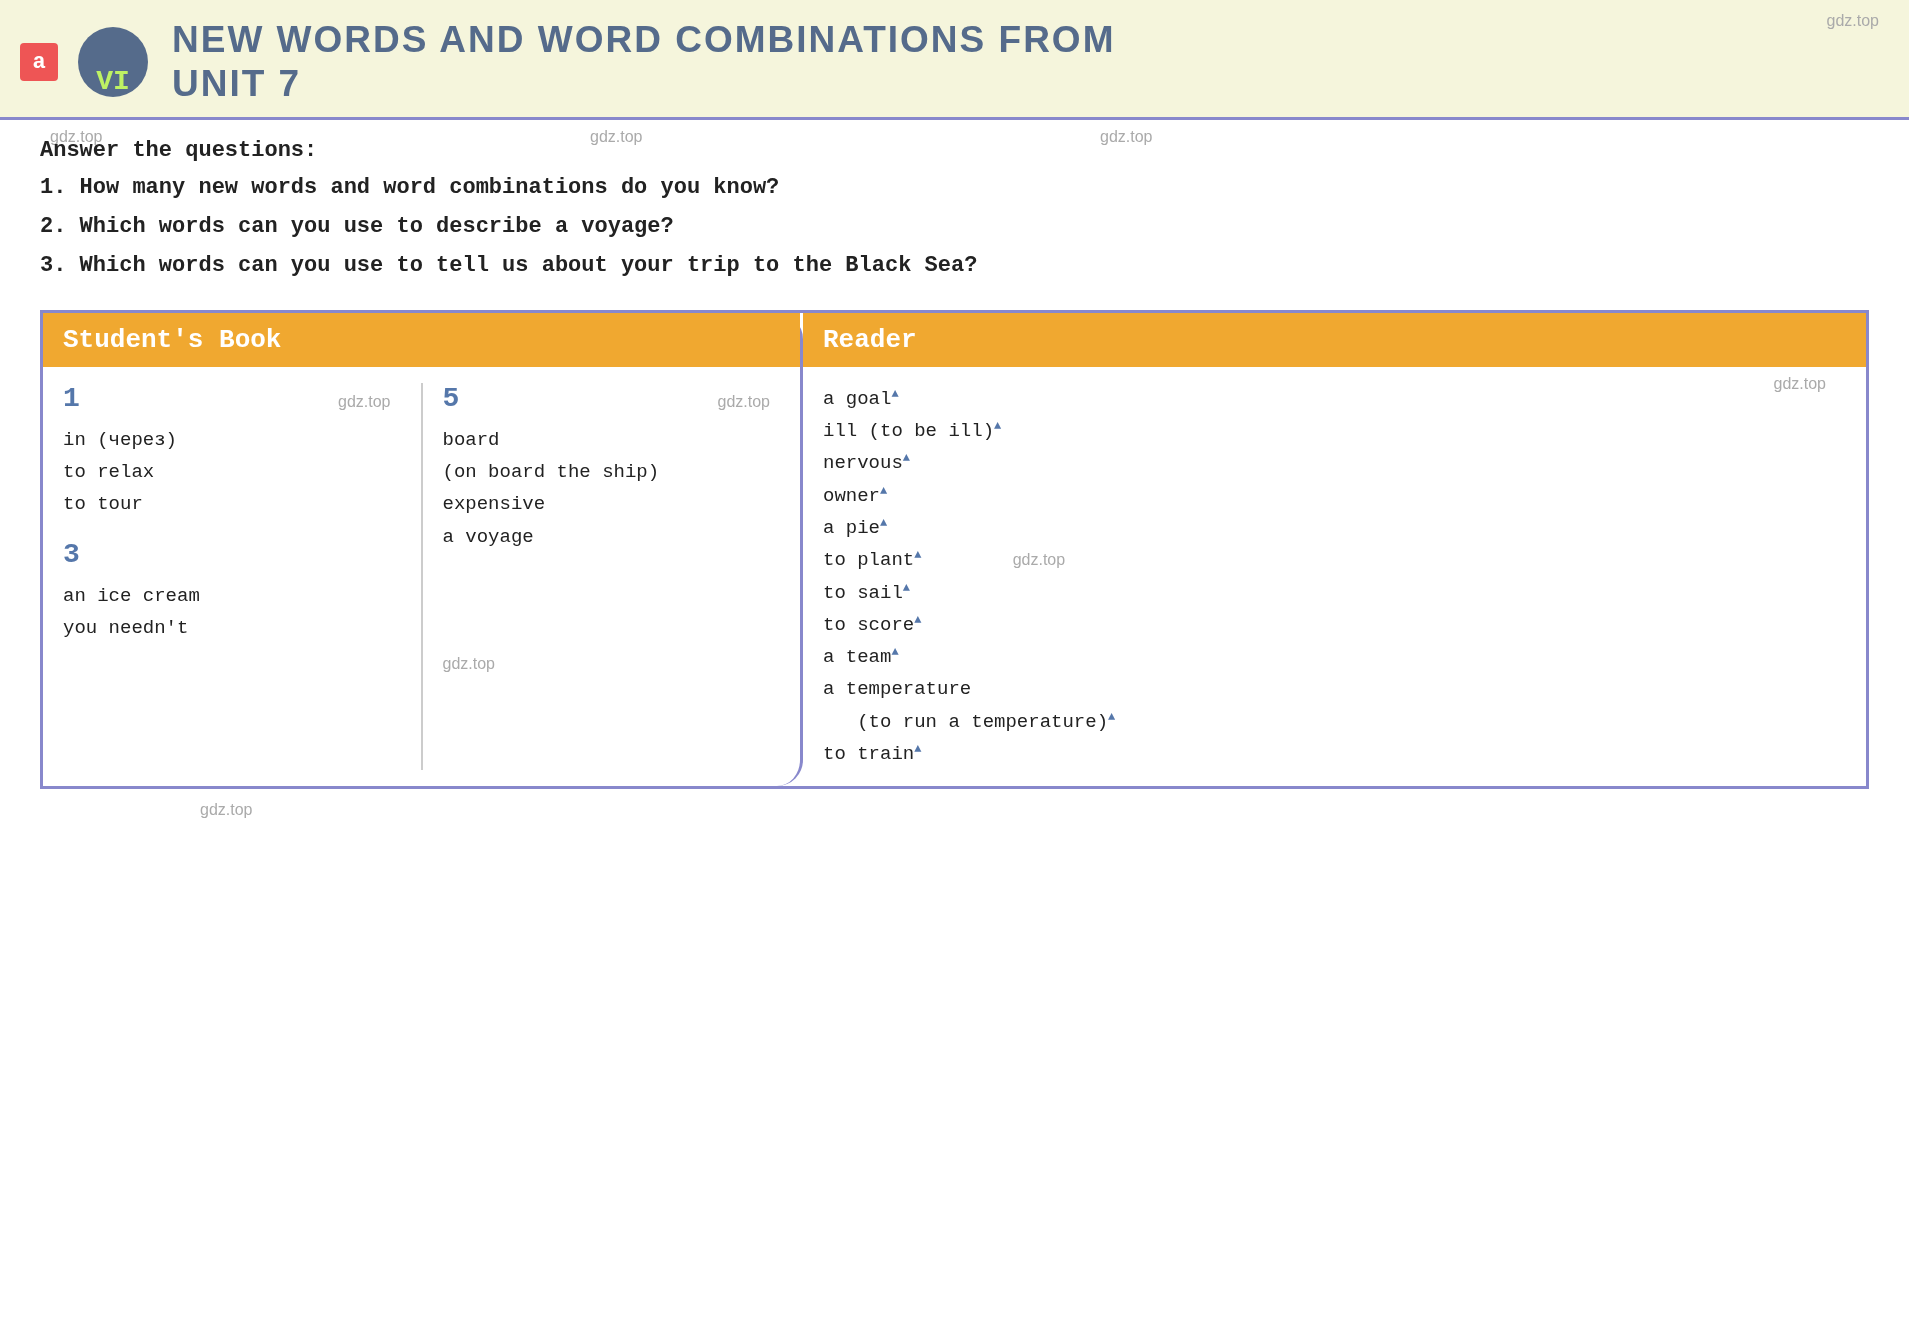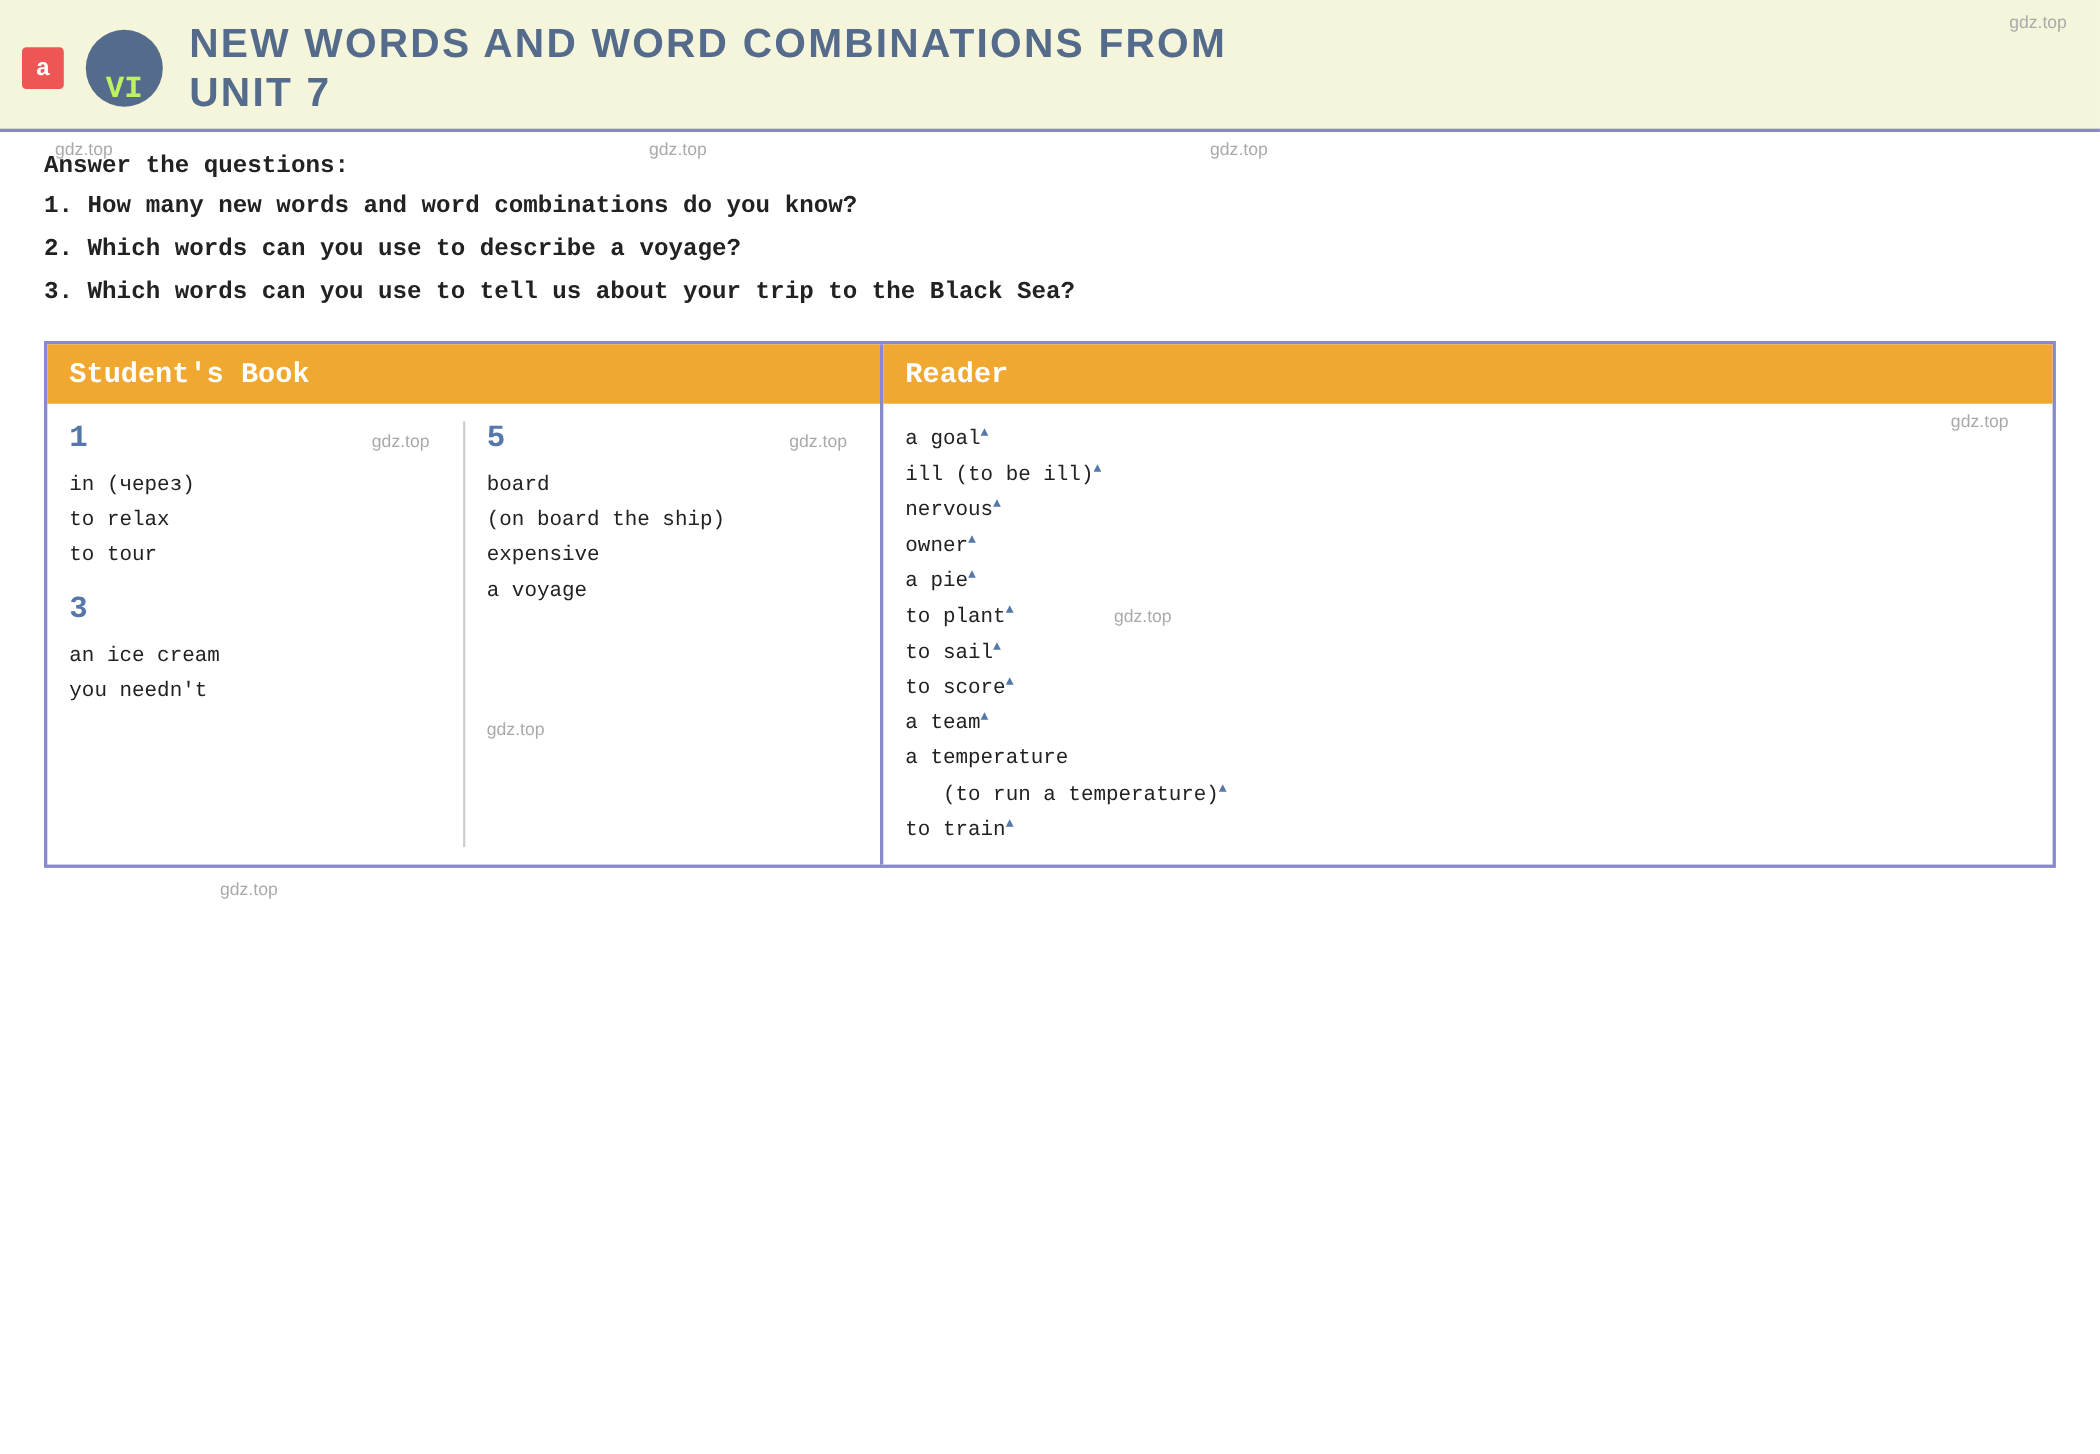--- a/index.html
+++ b/index.html
@@ -108,20 +108,21 @@
       display: flex;
       border: 3px solid #8888cc;
       position: relative;
     }
 
     .col-students-book {
       flex: 0 0 760px;
       border-right: 3px solid #8888cc;
       display: flex;
       flex-direction: column;
+      border-radius: 26px;
     }
 
     .col-reader {
       flex: 1;
       display: flex;
       flex-direction: column;
     }
 
     .col-header {
       background: #f0a830;

